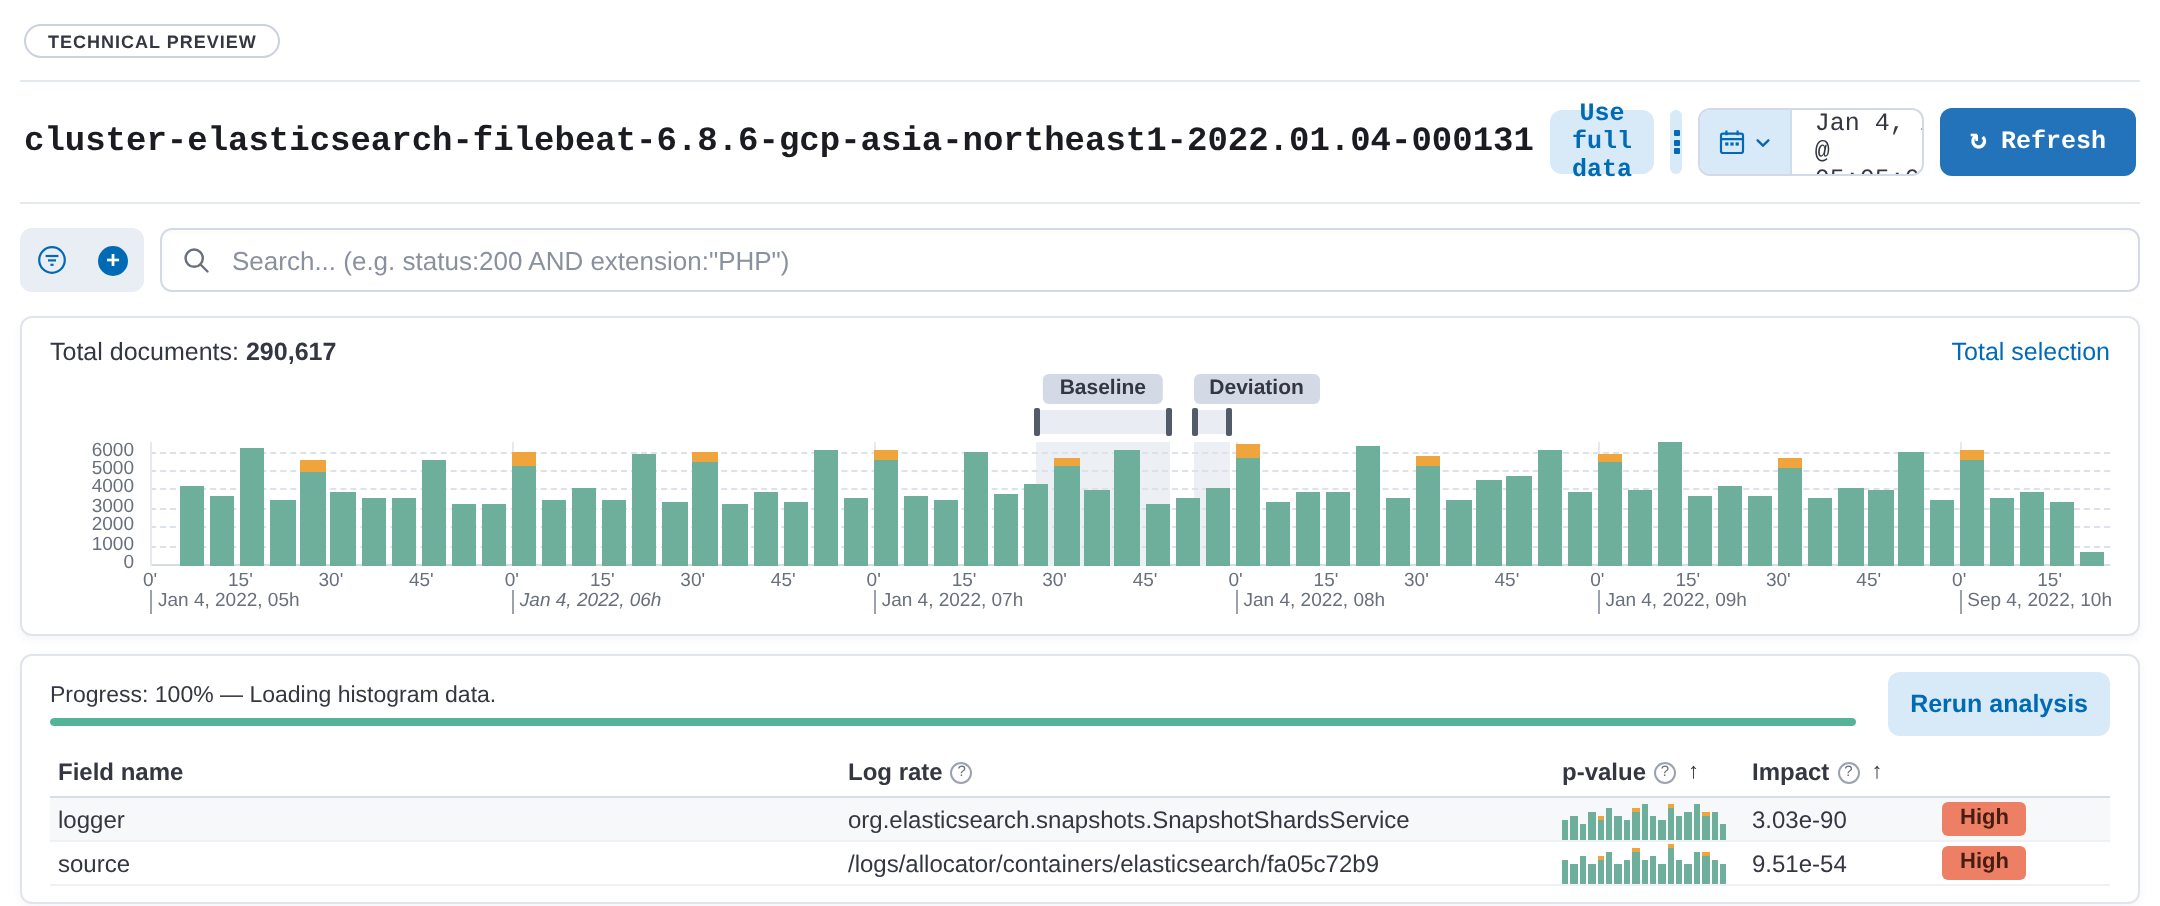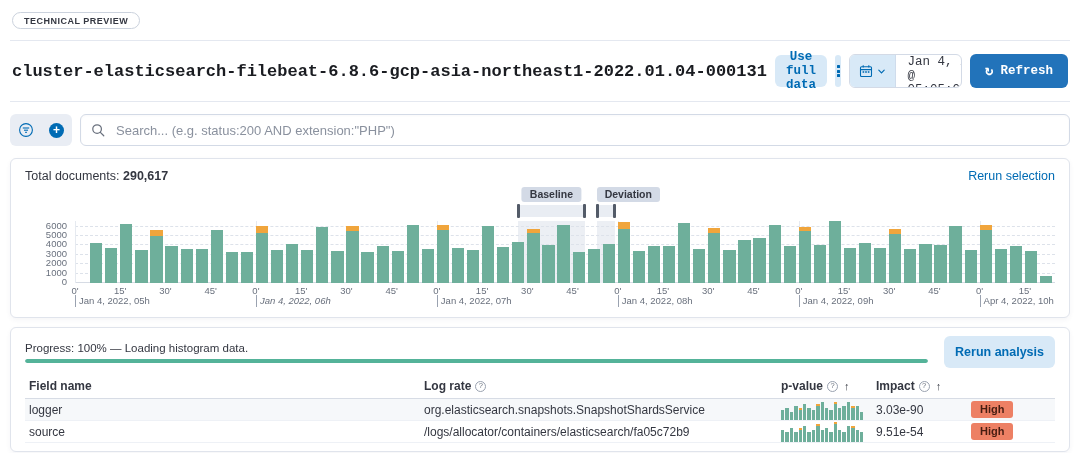--- a/index.html
+++ b/index.html
@@ -161,21 +161,21 @@
       <input type="text" placeholder="Search... (e.g. status:200 AND extension:&quot;PHP&quot;)" style="">
     </div>
   </div>
 
   <div class="panel hist">
     <div class="panel-head">
       <div>
         <span class="docs-label">Total documents:</span>
         <span class="docs-value">290,617</span>
       </div>
-      <button class="link-btn">Rerun selection</button>
+      <button class="link-btn">Total selection</button>
     </div>
 
     <div class="chart-block">
       <div class="brush-badges">
         <span class="brush-badge" id="baseline-badge" style="left: 48.6154%; transform: translateX(-50%);">Baseline</span>
         <span class="brush-badge" id="deviation-badge" style="left: 53.2308%;">Deviation</span>
       </div>
       <div class="brush-handles">
         <div class="brush-track" id="baseline-brush" style="left: 45.2308%; width: 6.76923%;">
             <i class="l"></i>
@@ -437,21 +437,21 @@
           <span class="xtick" style="left: 78.4615%;">15'</span>
           <span class="xtick" style="left: 83.0769%;">30'</span>
           <span class="xtick" style="left: 87.6923%;">45'</span>
           <span class="xtick" style="left: 92.3077%;">0'</span>
           <span class="xtick" style="left: 96.9231%;">15'</span>
           <span class="hlab" style="left: 0%;">Jan 4, 2022, 05h</span>
           <span class="hlab" style="left: 18.4615%; font-style: italic;">Jan 4, 2022, 06h</span>
           <span class="hlab" style="left: 36.9231%;">Jan 4, 2022, 07h</span>
           <span class="hlab" style="left: 55.3846%;">Jan 4, 2022, 08h</span>
           <span class="hlab" style="left: 73.8462%;">Jan 4, 2022, 09h</span>
-          <span class="hlab" style="left: 92.3077%;">Apr 4, 2022, 10h</span>
+          <span class="hlab" style="left: 92.3077%;">Sep 4, 2022, 10h</span>
         </div>
     </div>
   </div>
 
   <div class="panel results">
     <div class="progress-row">
       <div class="progress-left">
         <div class="progress-label">Progress: 100% — Loading histogram data.</div>
         <div class="progress-track">
           <div class="progress-fill" style="width: 100%;"></div>

